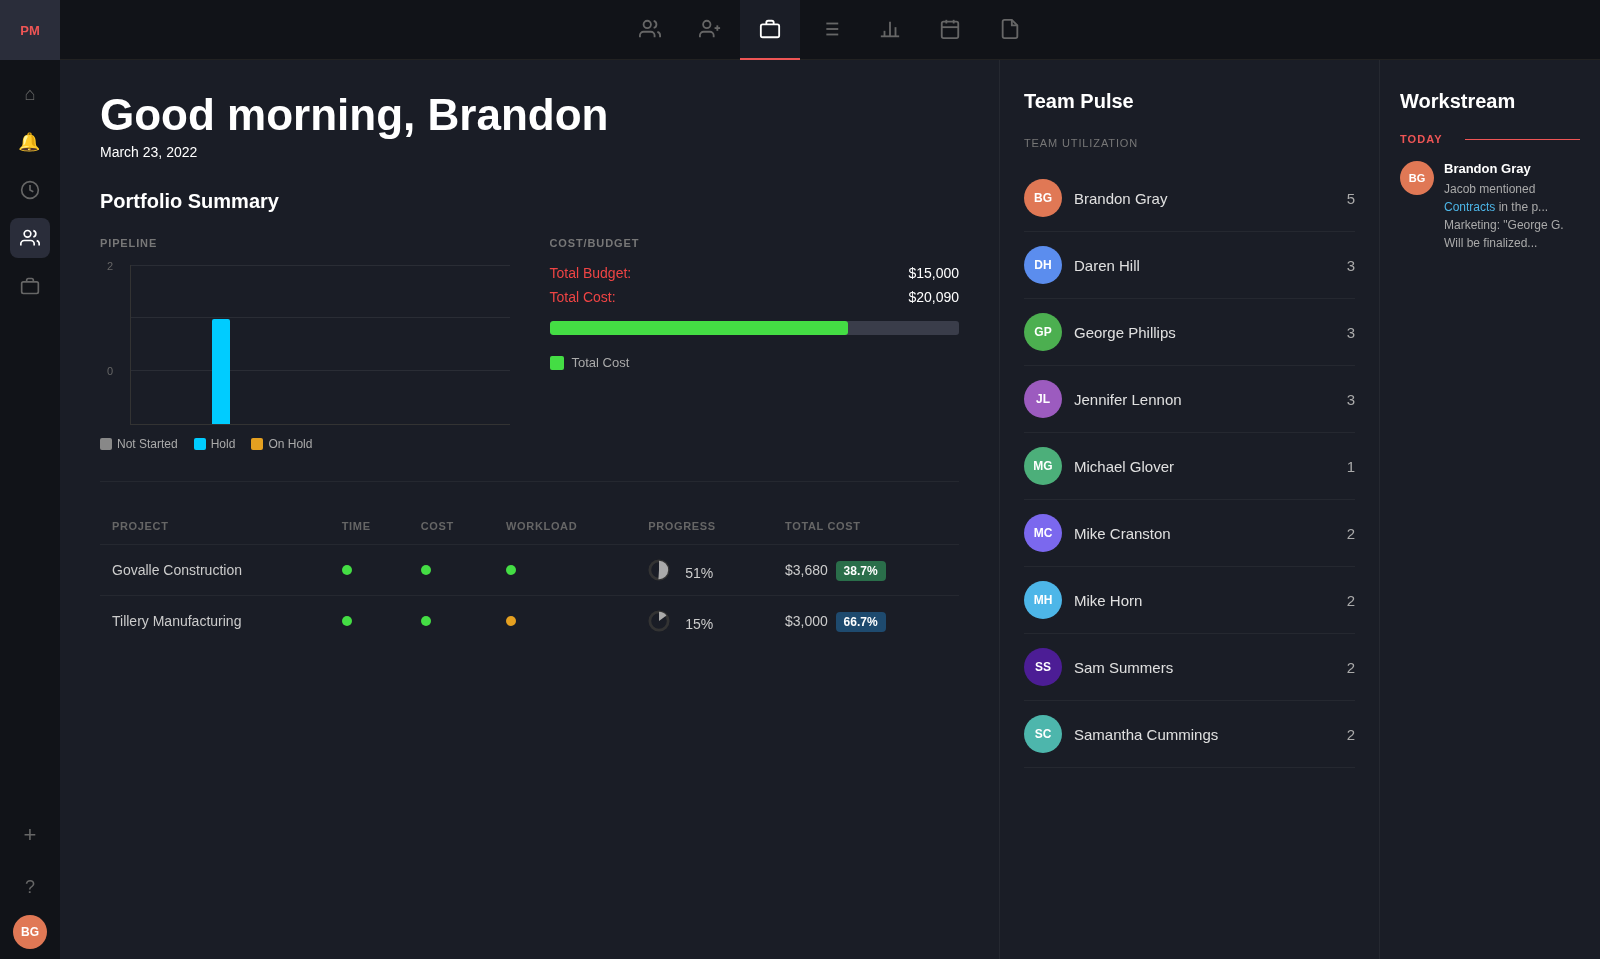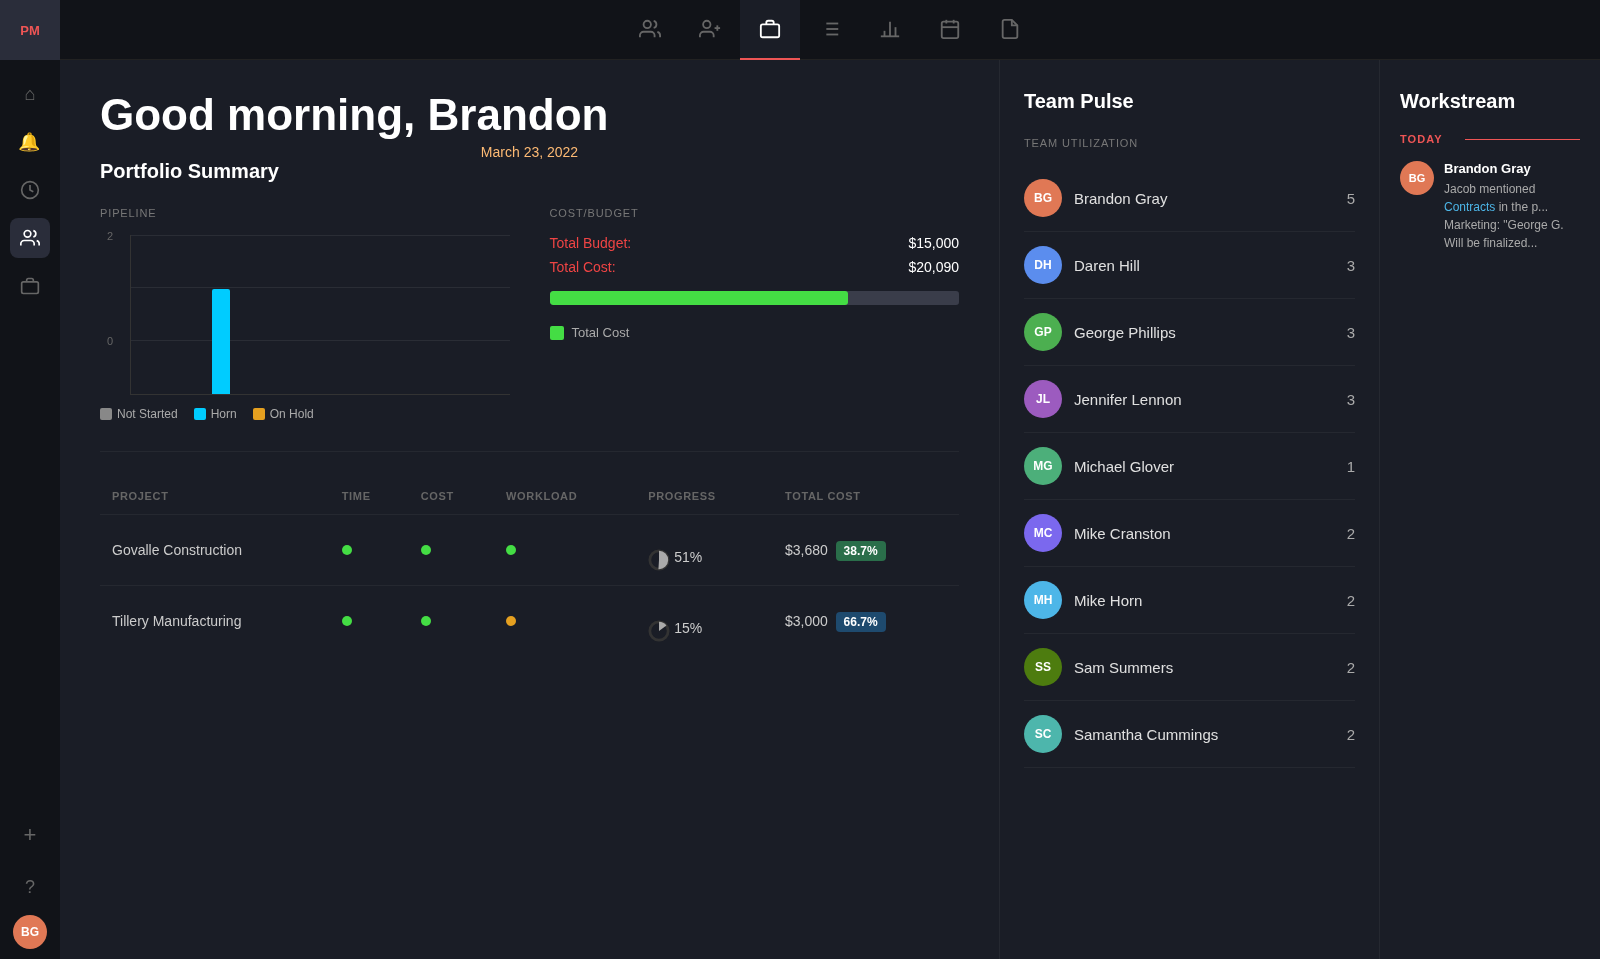--- a/index.html
+++ b/index.html
@@ -117,22 +117,22 @@
     .main-panel::-webkit-scrollbar-thumb { background: #333; border-radius: 3px; }
 
     .greeting-title {
       font-size: 44px;
       font-weight: 600;
       color: #ffffff;
       margin-bottom: 4px;
     }
     .greeting-date {
       font-size: 14px;
-      color: #fdba74;
-      text-align: center;
+      color: #ffffff;
+      margin-bottom: 30px;
     }
 
     
     .section-title {
       font-size: 20px;
       font-weight: 600;
       color: #ffffff;
       margin-bottom: 24px;
     }
     .portfolio-summary-grid {
@@ -141,21 +141,21 @@
       margin-bottom: 30px;
     }
     .pipeline-section {
       flex: 1;
     }
     .cost-budget-section {
       flex: 1;
     }
     .section-label {
       font-size: 11px;
-      font-weight: 400;
+      font-weight: 700;
       color: #777;
       letter-spacing: 0.08em;
       margin-bottom: 16px;
       text-transform: uppercase;
     }
 
     
     .bar-chart {
       height: 160px;
       position: relative;
@@ -268,23 +268,22 @@
     }
     .project-name { color: #e0e0e0; font-weight: 500; }
     .status-dot {
       width: 10px;
       height: 10px;
       border-radius: 50%;
       display: inline-block;
     }
     .progress-cell {
       display: flex;
-      align-items: flex-start;
-      gap: 4px;
-      margin-top: 20px;
+      align-items: flex-end;
+      gap: 15px;
     }
     .progress-circle {
       width: 22px;
       height: 22px;
     }
     .cost-badge {
       padding: 3px 8px;
       border-radius: 4px;
       font-size: 12px;
       font-weight: 600;
@@ -524,21 +523,21 @@
               <div class="bar" style="background:#00ccff; height:66%;"></div>
             </div>
           </div>
           <div class="chart-legend">
             <div class="legend-item">
               <div class="legend-dot" style="background:#888;"></div>
               <span>Not Started</span>
             </div>
             <div class="legend-item">
               <div class="legend-dot" style="background:#00ccff;"></div>
-              <span>Horn</span>
+              <span>Hold</span>
             </div>
             <div class="legend-item">
               <div class="legend-dot" style="background:#e5a020;"></div>
               <span>On Hold</span>
             </div>
           </div>
         </div>
 
         <div class="cost-budget-section">
           <div class="section-label">COST/BUDGET</div>
@@ -648,21 +647,21 @@
     <div class="team-avatar" style="background:#7b68ee">MC</div>
     <span class="team-name">Mike Cranston</span>
     <span class="team-count">2</span>
   </div>
           <div class="team-member-row">
     <div class="team-avatar" style="background:#4db6e8">MH</div>
     <span class="team-name">Mike Horn</span>
     <span class="team-count">2</span>
   </div>
           <div class="team-member-row">
-    <div class="team-avatar" style="background:#4d7c0f">SS</div>
+    <div class="team-avatar" style="background:#4c1d95">SS</div>
     <span class="team-name">Sam Summers</span>
     <span class="team-count">2</span>
   </div>
           <div class="team-member-row">
     <div class="team-avatar" style="background:#4db6ac">SC</div>
     <span class="team-name">Samantha Cummings</span>
     <span class="team-count">2</span>
   </div>
         </div>
     </div>

